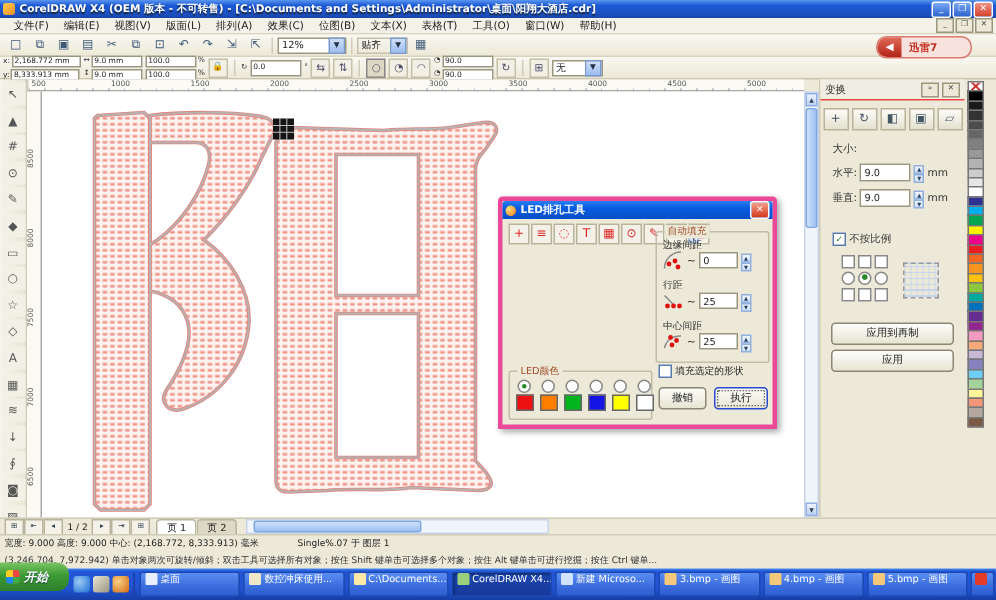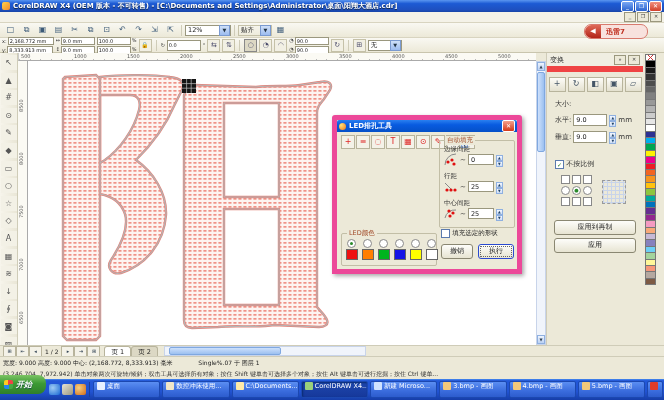--- a/index.html
+++ b/index.html
@@ -56,39 +56,39 @@
   .tool{width:14px;height:14px;margin-bottom:2.6px;border:1px solid transparent;color:#555;font-size:8px;line-height:13px;text-align:center;background:#f3f1e6;}
   
   #canvas{left:28px;top:61px;width:508px;height:284px;background:#fff;overflow:hidden;}
   
   #vscroll{left:536px;top:61px;width:10px;height:284px;background:#f0f4fb;border:1px solid #c8d4ea;box-sizing:border-box;}
   .scrbtn{position:absolute;left:0;width:8px;height:9px;background:linear-gradient(180deg,#eef4fe,#bcd2f4);border:1px solid #8fb0e0;color:#345;
     font-size:4px;text-align:center;line-height:8px;box-sizing:border-box;}
   #vthumb{position:absolute;left:0;top:10px;width:8px;height:80px;background:linear-gradient(90deg,#cde0fb,#9cc0f0);border:1px solid #7fa8e0;border-radius:2px;box-sizing:border-box;}
   
   #docker{left:546px;top:53px;width:97px;height:292px;background:#ece9d8;border-left:1px solid #cfccb8;box-sizing:border-box;}
-  #dockhead{height:13px;background:#f0eee2;border-bottom:6px solid #ef4444;display:flex;align-items:center;padding:0 3px;font-size:7px;color:#333;}
+  #dockhead{height:13px;background:#f0eee2;border-bottom:1px solid #ef4444;display:flex;align-items:center;padding:0 3px;font-size:7px;color:#333;}
   #dockhead .hb{margin-left:auto;display:flex;gap:2px;}
   .dockico{width:15px;height:13px;border:1px solid #b8b49c;background:linear-gradient(180deg,#fdfcf8,#e4e1cf);color:#456;font-size:8px;line-height:12px;text-align:center;}
   .dlabel{font-size:7px;color:#333;}
   .dinput{width:30px;height:10px;background:#fff;border:1px solid #9a977e;font-size:6.5px;line-height:10px;padding-left:2px;}
   .spin{width:7px;height:10px;display:flex;flex-direction:column;}
   .spin span{flex:1;background:linear-gradient(180deg,#f4f8ff,#cdddf6);border:1px solid #8fb0e0;font-size:3.5px;line-height:4px;text-align:center;color:#246;}
   .dbtn{display:block;width:80px;height:13px;margin:3px auto 0;background:linear-gradient(180deg,#fdfdfa,#e7e4d2);
     border:1px solid #8a8772;border-radius:3px;font-size:7px;line-height:12px;text-align:center;}
   .cb{width:7px;height:7px;background:#fff;border:1px solid #5a7aae;display:inline-block;font-size:6px;line-height:7px;text-align:center;color:#2a7a2a;vertical-align:middle;}
   .anchor{width:7px;height:7px;background:#fff;border:1px solid #888;display:inline-block;text-align:center;font-size:5px;line-height:6px;color:#2a8a2a;}
   
   #palette{left:644px;top:53px;width:14px;height:292px;display:flex;flex-direction:column;padding-top:1px;box-sizing:border-box;}
   .swatch{width:11px;height:7.4px;flex:0 0 auto;border:1px solid #777;margin:0 0 -1px 1px;background:#fff;box-sizing:border-box;}
   .swatch-none{background:
       linear-gradient(45deg,transparent 44%,#c33 44%,#c33 56%,transparent 56%),
       linear-gradient(-45deg,transparent 44%,#c33 44%,#c33 56%,transparent 56%),#fff;}
   
-  #dialog{left:332px;top:115px;width:180px;height:149px;background:#ece9d8;border:5px solid #ec4899;border-radius:3px 3px 0 0;
+  #dialog{left:332px;top:131px;width:180px;height:149px;background:#ece9d8;border:3px solid #ec4899;border-radius:3px 3px 0 0;
     box-shadow:2px 2px 4px rgba(0,0,0,.35);z-index:50;}
   #dlgtitle{height:12px;background:linear-gradient(180deg,#2a80f0 0%,#085be0 40%,#0550c8 100%);border-radius:2px 2px 0 0;
     display:flex;align-items:center;color:#fff;font-weight:bold;font-size:7px;padding:0 2px;}
   #dlgtitle .dico{width:7px;height:7px;border-radius:50%;background:radial-gradient(circle at 30% 30%,#ffe27a,#f07818);margin-right:3px;}
   #dlgclose{margin-left:auto;width:11px;height:10px;background:linear-gradient(180deg,#f4a08c,#d43818);border:1px solid #fff;border-radius:2px;
     color:#fff;font-size:6px;line-height:9px;text-align:center;}
   .dtool{width:12px;height:12px;border:1px solid #b8b49c;background:#f4f2e8;color:#d22;font-size:8px;line-height:11px;text-align:center;}
   .grp{position:absolute;border:1px solid #c2bea6;border-radius:2px;}
   .grp .gt{position:absolute;top:-5px;left:5px;background:#ece9d8;padding:0 2px;color:#a04a28;font-size:6.5px;}
   .dfield{background:#fff;border:1px solid #9a977e;font-size:6.5px;line-height:10px;padding-left:2px;box-sizing:border-box;}
@@ -130,20 +130,35 @@
   <div class="apicon"></div>
   <div class="t">CorelDRAW X4 (OEM 版本 - 不可转售) - [C:\Documents and Settings\Administrator\桌面\阳翔大酒店.cdr]</div>
   <div class="wbtns">
     <div class="wbtn">_</div>
     <div class="wbtn">❐</div>
     <div class="wbtn close">✕</div>
   </div>
 </div>
 
 <div id="menubar" class="abs">
+  <div style="display:flex">
+
+  <div class="mitem">文件(F)</div>
+      <div class="mitem">编辑(E)</div>
+      <div class="mitem">视图(V)</div>
+      <div class="mitem">版面(L)</div>
+      <div class="mitem">排列(A)</div>
+      <div class="mitem">效果(C)</div>
+      <div class="mitem">位图(B)</div>
+      <div class="mitem">文本(X)</div>
+      <div class="mitem">表格(T)</div>
+      <div class="mitem">工具(O)</div>
+      <div class="mitem">窗口(W)</div>
+      <div class="mitem">帮助(H)</div>
+    </div>
   <div class="docbtns">
     <div class="gbtn">_</div>
     <div class="gbtn">❐</div>
     <div class="gbtn">✕</div>
   </div>
 </div>
 
 <div id="toolbar1" class="abs">
   <div style="display:flex;gap:1px">
 

